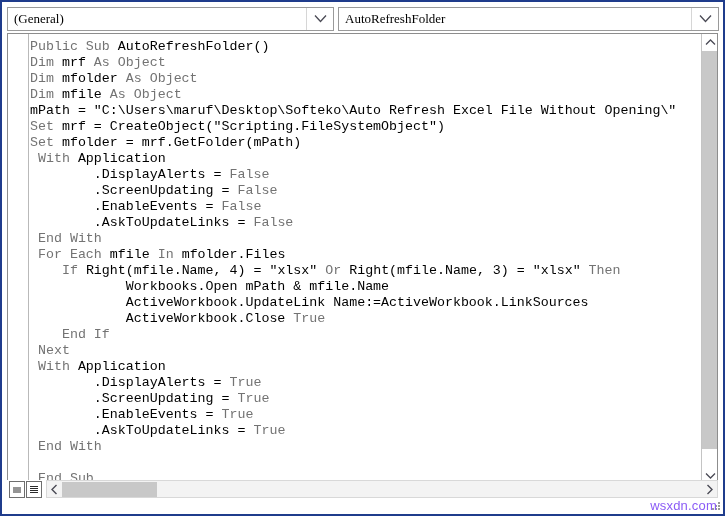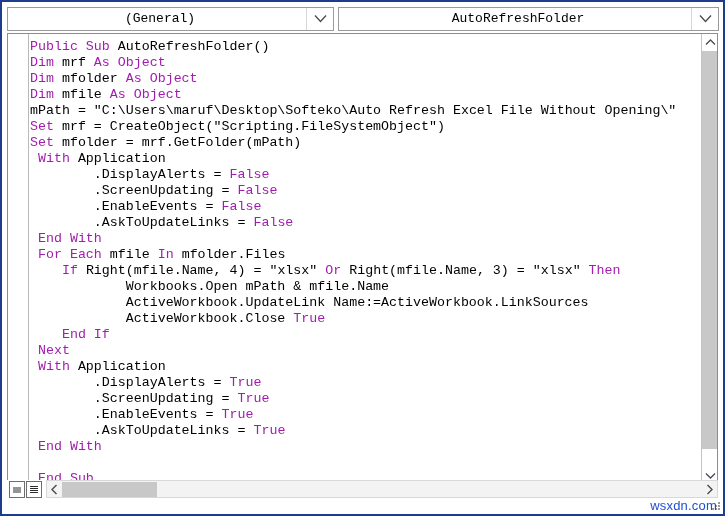--- a/index.html
+++ b/index.html
@@ -42,22 +42,21 @@
     font-size: 13px;
     color: #000000;
   }
   .combo.left  { width: 357px; }
   .combo.right { width: 416px; }
   .combo .combo-text {
     padding-left: 6px;
     flex: 1;
     white-space: nowrap;
     overflow: hidden;
-    font-family: Liberation Mono, monospace;
-    text-align: center;
+    font-family: Liberation Serif, serif;
   }
   .combo .combo-arrow {
     width: 26px;
     height: 22px;
     display: flex;
     align-items: center;
     justify-content: center;
     border-left: 1px solid #d6d6d6;
     color: #4a4a55;
   }
@@ -96,21 +95,21 @@
   .code-lines {
     padding: 5px 0 0 0;
     font-family: "Liberation Mono", monospace;
     font-size: 13.3px;
     line-height: 16px;
     white-space: pre;
     color: #000000;
     letter-spacing: 0px;
   }
   .ln { height: 16px; white-space: pre; }
-  .kw  { color: #a21caf; text-align: center; }
+  .kw  { color: #737373; text-align: center; }
   .txt { color: #000000; font-family: Liberation Mono, monospace; }
 
   
   .vscroll {
     position: absolute;
     right: 0; top: 0;
     width: 16px;
     height: 100%;
     background: #ffffff;
     border-left: 1px solid #c4c4c4;
@@ -203,21 +202,21 @@
     width: 2px; height: 2px;
     background: #9a9a9a;
   }
   
   .watermark {
     position: absolute;
     right: 6px;
     bottom: 1px;
     font-family: "Liberation Sans", sans-serif;
     font-size: 13px;
-    color: #1d4ed8;
+    color: #8b5cf6;
     letter-spacing: 0.2px;
   }
 </style>
 </head>
 <body>
 
 <div id="app">
 
   <div class="dropdown-bar">
 

